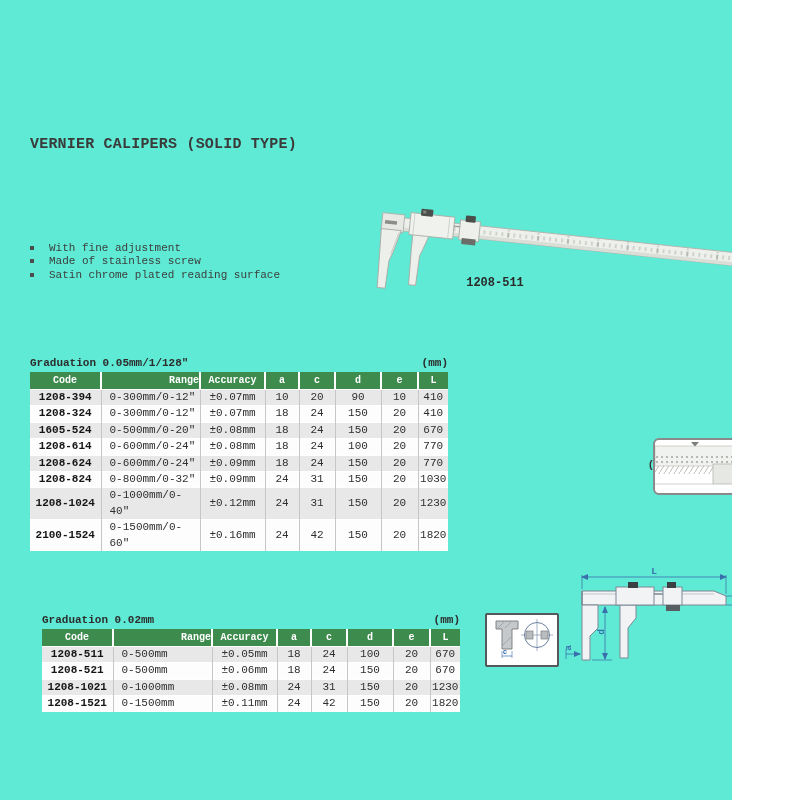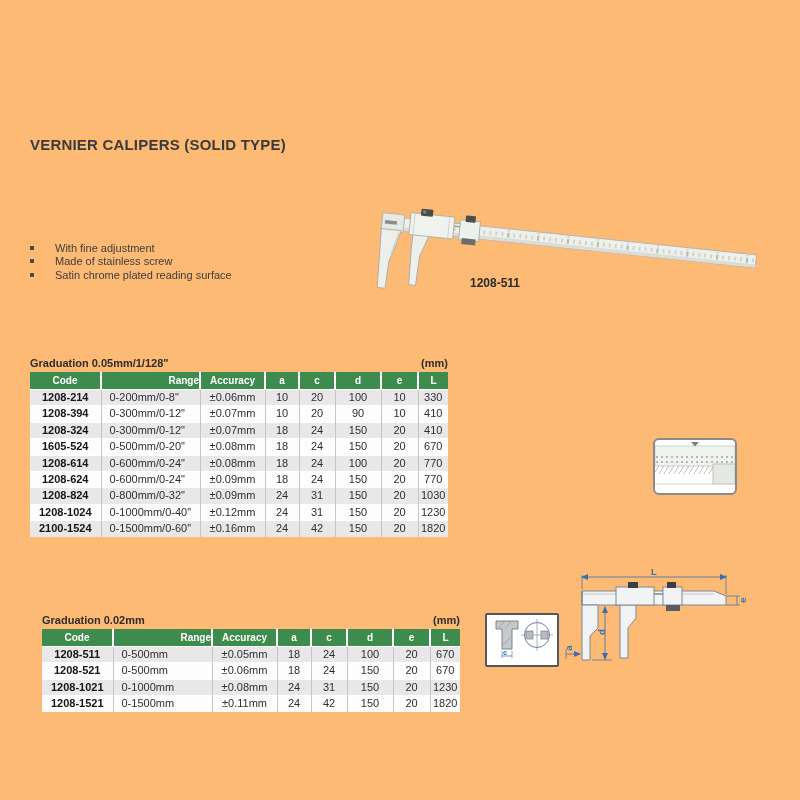--- a/index.html
+++ b/index.html
@@ -1,23 +1,23 @@
 <!DOCTYPE html>
 <html><head>
 <meta charset="utf-8">
 <style>
   html,body { margin:0; padding:0; background:#ffffff; }
-  .page { position:relative; width:800px; height:800px; background:#fdba74; overflow:hidden;
-          font-family:Liberation Sans, sans-serif; }
+  .page { position:relative; width:732px; height:800px; background:#5eead4; overflow:hidden;
+          font-family:Liberation Mono, monospace; }
   .abs { position:absolute; }
 
   .title { left:30px; top:136px; font-size:15px; font-weight:bold; color:#3b3b3b; letter-spacing:.2px; }
 
   .features { left:30px; top:241px; }
-  .feature { display:flex; align-items:center; gap:21px; height:13.5px; font-size:11px; color:#3d3d3d; }
+  .feature { display:flex; align-items:center; gap:15px; height:13.5px; font-size:11px; color:#3d3d3d; }
   .sq { width:4px; height:4px; background:#4c4c4c; flex:0 0 auto; }
 
   .product-label { left:449px; top:276px; width:92px; text-align:center; font-size:12px; font-weight:bold; color:#2b2b2b; }
 
   .tbl-wrap { width:418px; }
   .tbl-cap { display:flex; justify-content:space-between; font-size:11px; font-weight:bold; color:#2d2d2d; margin-bottom:3px; }
   table { border-collapse:collapse; width:418px; table-layout:fixed; }
   th { background:#3e8b4e; color:#ffffff; font-size:10px; font-weight:bold; height:17px; padding:0;
        border-left:2px solid #ffffff; text-align:center; }
   th:first-child { border-left:none; }
@@ -128,30 +128,20 @@
             <th class="range">Range</th>
             <th>Accuracy</th>
             <th>a</th>
             <th>c</th>
             <th>d</th>
             <th>e</th>
             <th>L</th>
           </tr>
         </thead>
       <tbody>
-          <tr>
-            <td>1208-214</td>
-            <td class="range">0-200mm/0-8"</td>
-            <td>±0.06mm</td>
-            <td>10</td>
-            <td>20</td>
-            <td>100</td>
-            <td>10</td>
-            <td>330</td>
-          </tr>
           <tr>
             <td>1208-394</td>
             <td class="range">0-300mm/0-12"</td>
             <td>±0.07mm</td>
             <td>10</td>
             <td>20</td>
             <td>90</td>
             <td>10</td>
             <td>410</td>
           </tr>

